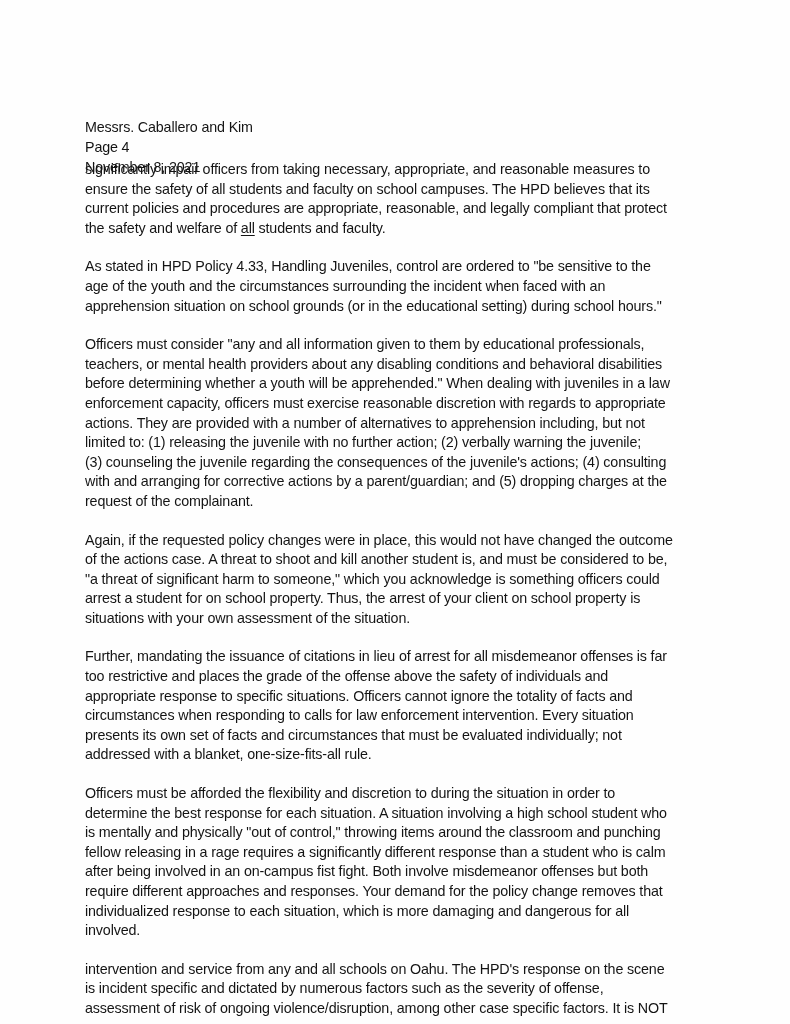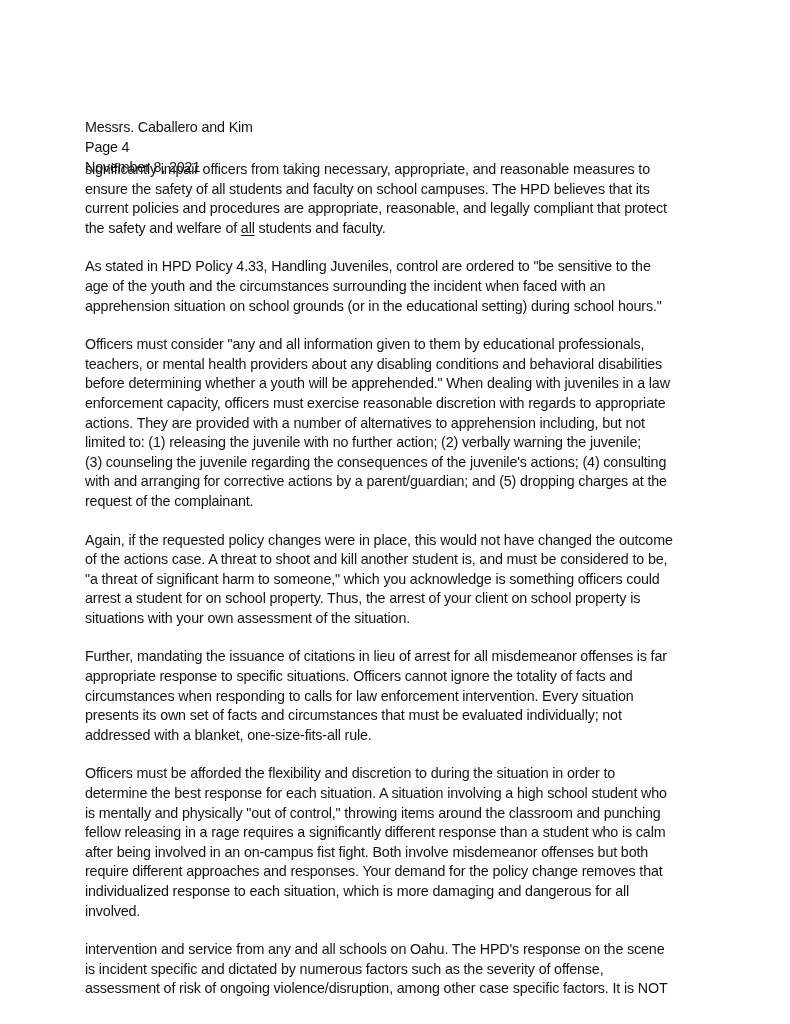--- a/index.html
+++ b/index.html
@@ -60,20 +60,21 @@
     <div class="para">
       <span class="line">Again, if the requested policy changes were in place, this would not have changed the outcome</span>
       <span class="line">of the actions case.  A threat to shoot and kill another student is, and must be considered to be,</span>
       <span class="line">"a threat of significant harm to someone," which you acknowledge is something officers could</span>
       <span class="line">arrest a student for on school property.  Thus, the arrest of your client on school property is</span>
       <span class="line">situations with your own assessment of the situation.</span>
     </div>
 
     <div class="para">
       <span class="line">Further, mandating the issuance of citations in lieu of arrest for all misdemeanor offenses is far</span>
+      <span class="line">too restrictive and places the grade of the offense above the safety of individuals and</span>
       <span class="line">appropriate response to specific situations.  Officers cannot ignore the totality of facts and</span>
       <span class="line">circumstances when responding to calls for law enforcement intervention.  Every situation</span>
       <span class="line">presents its own set of facts and circumstances that must be evaluated individually; not</span>
       <span class="line">addressed with a blanket, one-size-fits-all rule.</span>
     </div>
 
     <div class="para">
       <span class="line">Officers must be afforded the flexibility and discretion to during the situation in order to</span>
       <span class="line">determine the best response for each situation.  A situation involving a high school student who</span>
       <span class="line">is mentally and physically "out of control," throwing items around the classroom and punching</span>

